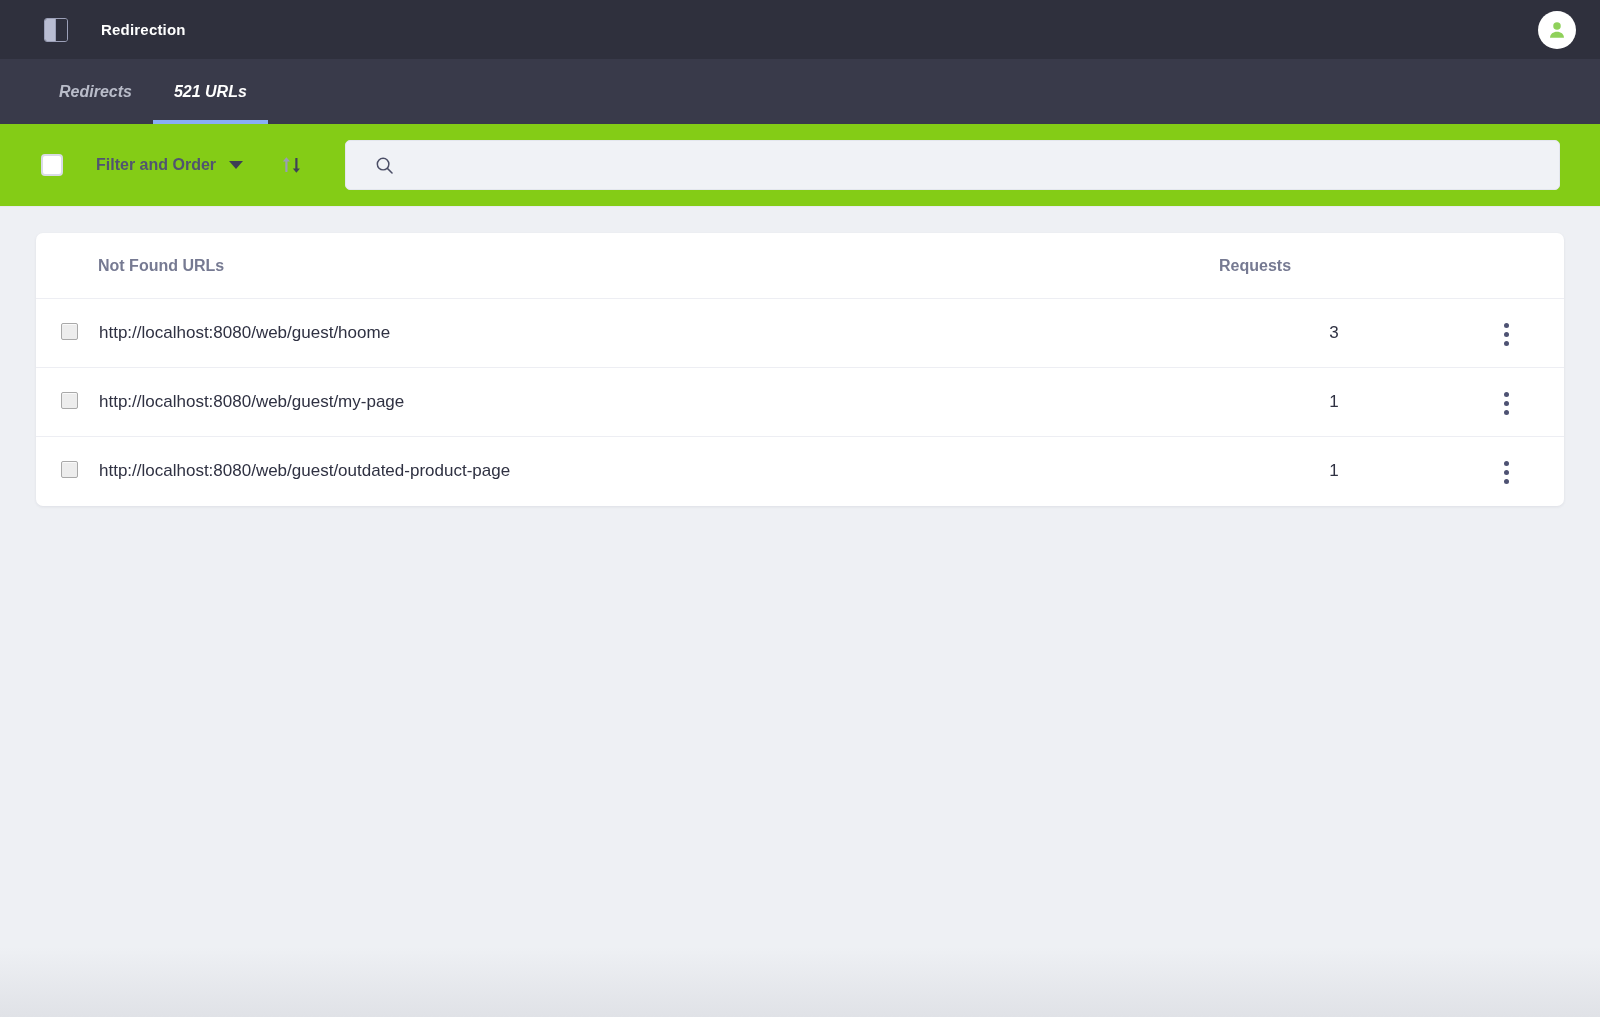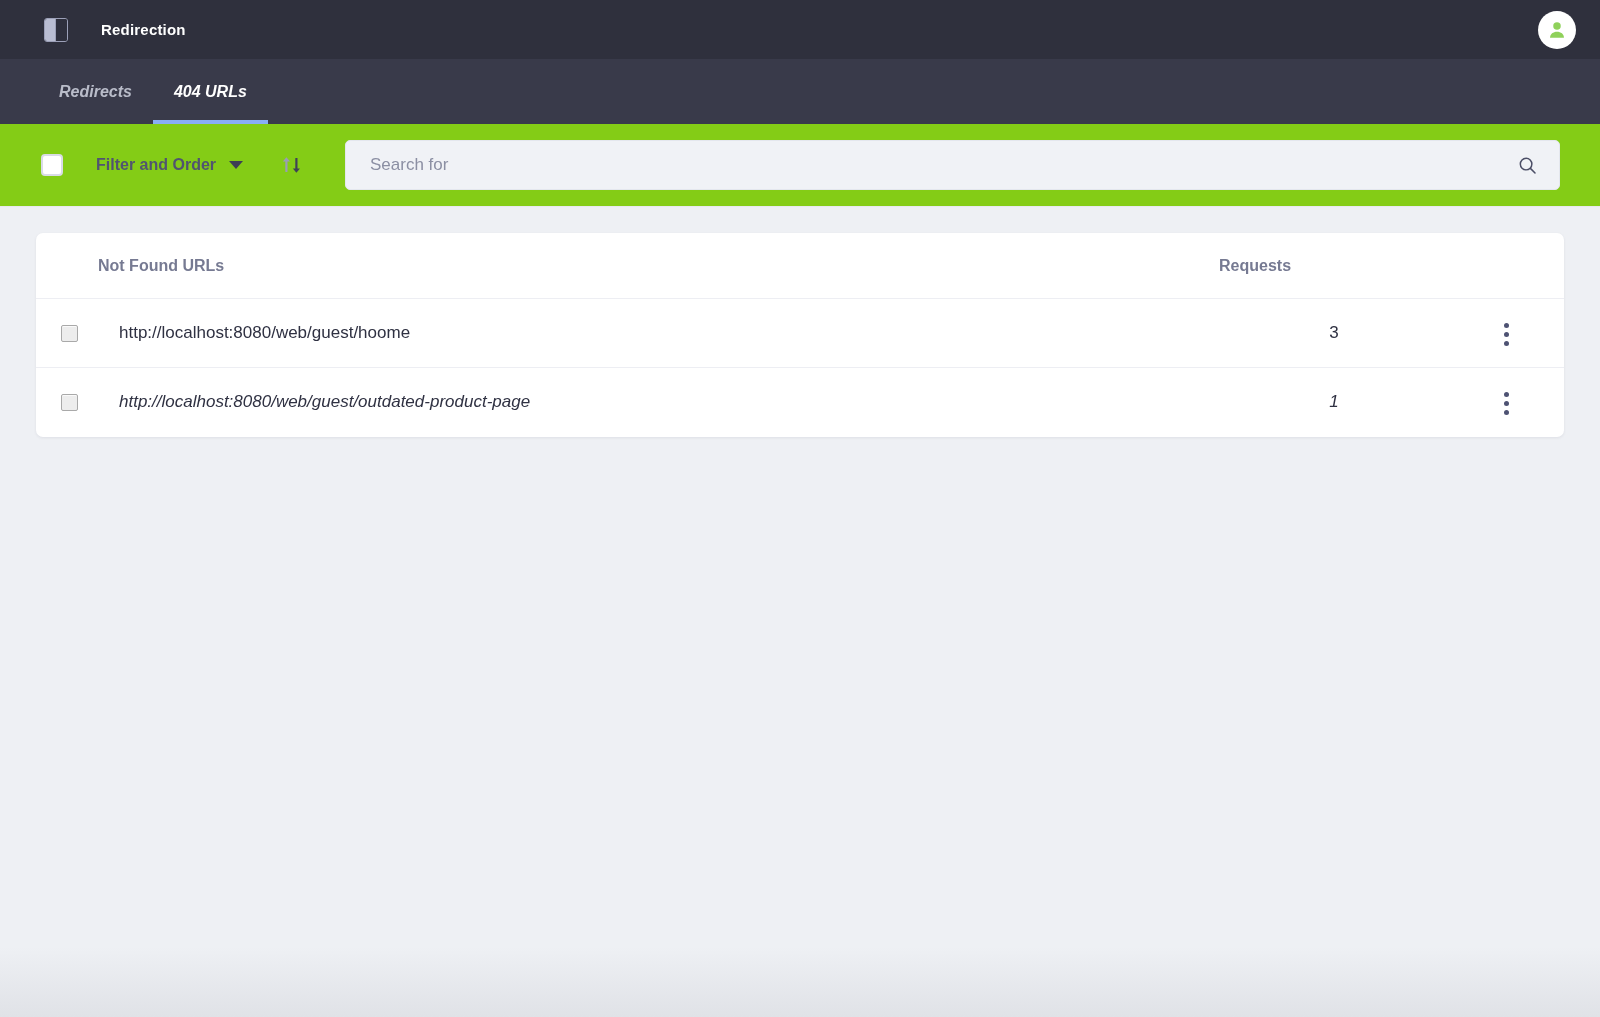--- a/index.html
+++ b/index.html
@@ -216,27 +216,26 @@
   .th-url { padding-left: 62px !important; }
   .th-requests { text-align: right; width: 230px; }
   .th-actions { width: 115px; }
 
   .table tbody td {
     border-bottom: 1px solid #edeef3;
     padding: 0;
     height: 69px;
     vertical-align: middle;
   }
-  .table tbody tr:last-child td { border-bottom: none; font-style: italic; }
+  .table tbody tr:last-child td { border-bottom: none; }
 
   .cell-url {
     display: flex;
-    align-items: center;
+    align-items: flex-start;
     padding-left: 25px;
-    gap: 20px;
   }
   .cb-row {
     width: 17px;
     height: 17px;
     border: 1px solid #a9a9a9;
     border-radius: 2px;
     background: #ededed;
     box-shadow: inset 0 1px 0 #fafafa;
     flex: 0 0 auto;
     cursor: pointer;
@@ -298,21 +297,21 @@
         <path d="M4.4 20.5c0-4.2 3.4-6.6 7.6-6.6s7.6 2.4 7.6 6.6z" fill="#8fd15a"></path>
       </svg>
     </div>
   </div>
 
   <div class="tabbar">
     <div class="tab">
       <span>Redirects</span>
     </div>
     <div class="tab active">
-      <span>404 URLs</span>
+      <span>521 URLs</span>
     </div>
   </div>
 
   <div class="toolbar">
     <div class="cb-toolbar"></div>
 
     <div class="filter-order">
       <span class="filter-order-label">Filter and Order</span>
       <span class="caret-down"></span>
     </div>
@@ -324,21 +323,20 @@
           <path d="M5.4 3.2 L9 7.4 L1.8 7.4 Z"></path>
         </g>
         <g fill="#3f4256">
           <rect x="14.3" y="4" width="2.2" height="12" rx="0.4"></rect>
           <path d="M15.4 18.8 L19 14.6 L11.8 14.6 Z"></path>
         </g>
       </svg>
     </div>
 
     <div class="search-wrap">
-      <input class="search-input" type="text" value="" placeholder="Search for" style="">
       <div class="search-icon-btn">
         <svg width="21" height="21" viewBox="0 0 24 24" aria-hidden="true">
           <circle cx="10.4" cy="10.4" r="6.6" fill="none" stroke="#4b4e66" stroke-width="1.7"></circle>
           <line x1="15.3" y1="15.3" x2="20.6" y2="20.6" stroke="#4b4e66" stroke-width="1.7" stroke-linecap="round"></line>
         </svg>
       </div>
     </div>
   </div>
 
   <div class="content">
@@ -363,20 +361,36 @@
             <td class="cell-requests">3</td>
             <td class="cell-actions">
               <span class="kebab">
                 <span></span>
                 <span></span>
                 <span></span>
               </span>
             </td>
           </tr>
 
+          <tr>
+            <td>
+              <div class="cell-url">
+                <span class="cb-row"></span>
+                <span class="url-text">http://localhost:8080/web/guest/my-page</span>
+              </div>
+            </td>
+            <td class="cell-requests">1</td>
+            <td class="cell-actions">
+              <span class="kebab">
+                <span></span>
+                <span></span>
+                <span></span>
+              </span>
+            </td>
+          </tr>
 
           <tr>
             <td>
               <div class="cell-url">
                 <span class="cb-row"></span>
                 <span class="url-text">http://localhost:8080/web/guest/outdated-product-page</span>
               </div>
             </td>
             <td class="cell-requests">1</td>
             <td class="cell-actions">

